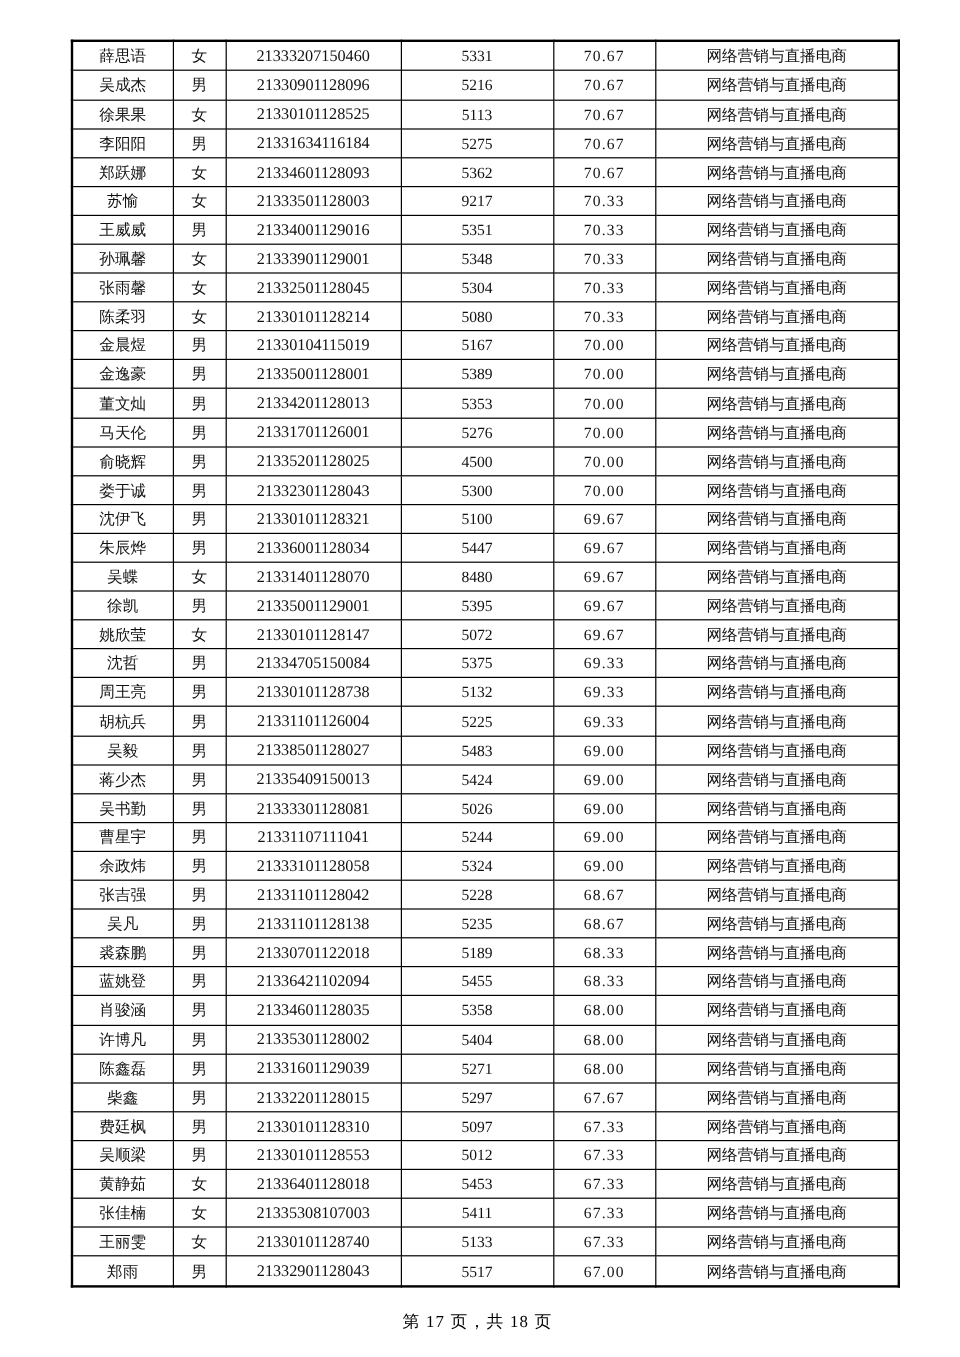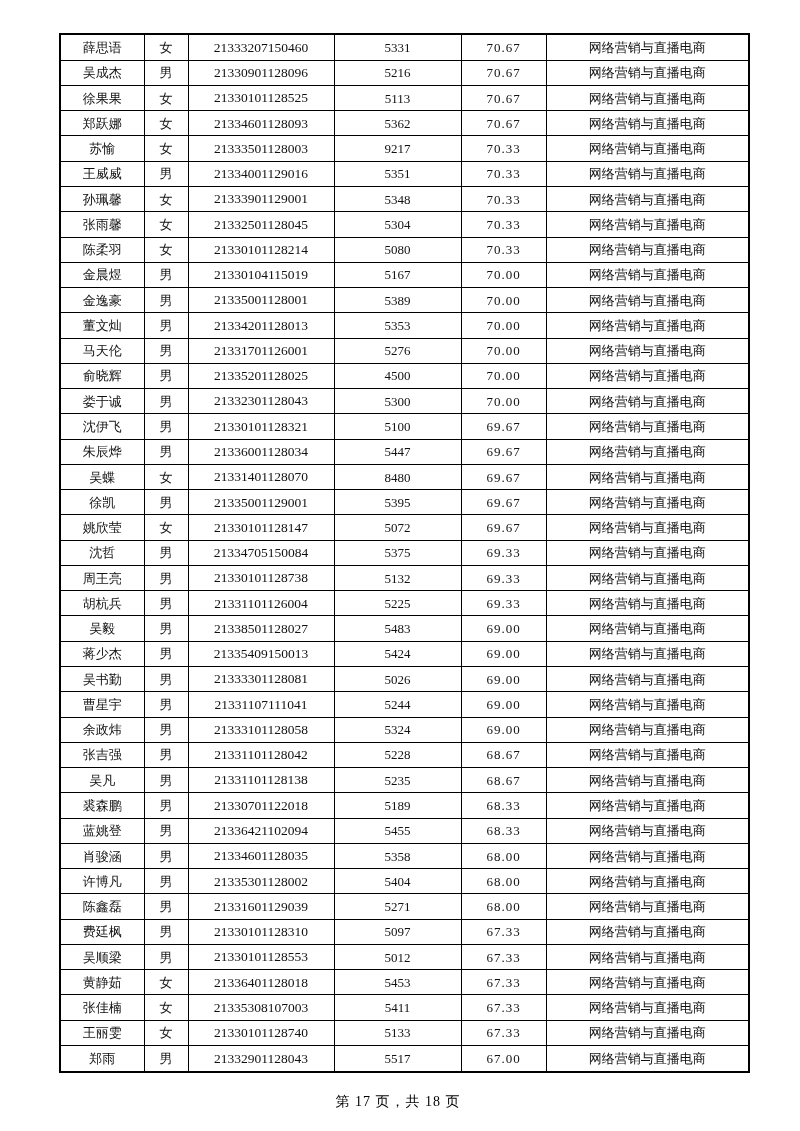--- a/index.html
+++ b/index.html
@@ -80,20 +80,28 @@
         </tr>
         <tr>
           <td class="col-name">徐果果</td>
           <td class="col-gender">女</td>
           <td class="col-id">21330101128525</td>
           <td class="col-number">5113</td>
           <td class="col-score">70.67</td>
           <td class="col-major">网络营销与直播电商</td>
         </tr>
         <tr>
+          <td class="col-name">李阳阳</td>
+          <td class="col-gender">男</td>
+          <td class="col-id">21331634116184</td>
+          <td class="col-number">5275</td>
+          <td class="col-score">70.67</td>
+          <td class="col-major">网络营销与直播电商</td>
+        </tr>
+        <tr>
           <td class="col-name">郑跃娜</td>
           <td class="col-gender">女</td>
           <td class="col-id">21334601128093</td>
           <td class="col-number">5362</td>
           <td class="col-score">70.67</td>
           <td class="col-major">网络营销与直播电商</td>
         </tr>
         <tr>
           <td class="col-name">苏愉</td>
           <td class="col-gender">女</td>
@@ -333,20 +341,28 @@
           <td class="col-number">5404</td>
           <td class="col-score">68.00</td>
           <td class="col-major">网络营销与直播电商</td>
         </tr>
         <tr>
           <td class="col-name">陈鑫磊</td>
           <td class="col-gender">男</td>
           <td class="col-id">21331601129039</td>
           <td class="col-number">5271</td>
           <td class="col-score">68.00</td>
+          <td class="col-major">网络营销与直播电商</td>
+        </tr>
+        <tr>
+          <td class="col-name">柴鑫</td>
+          <td class="col-gender">男</td>
+          <td class="col-id">21332201128015</td>
+          <td class="col-number">5297</td>
+          <td class="col-score">67.67</td>
           <td class="col-major">网络营销与直播电商</td>
         </tr>
         <tr>
           <td class="col-name">费廷枫</td>
           <td class="col-gender">男</td>
           <td class="col-id">21330101128310</td>
           <td class="col-number">5097</td>
           <td class="col-score">67.33</td>
           <td class="col-major">网络营销与直播电商</td>
         </tr>

